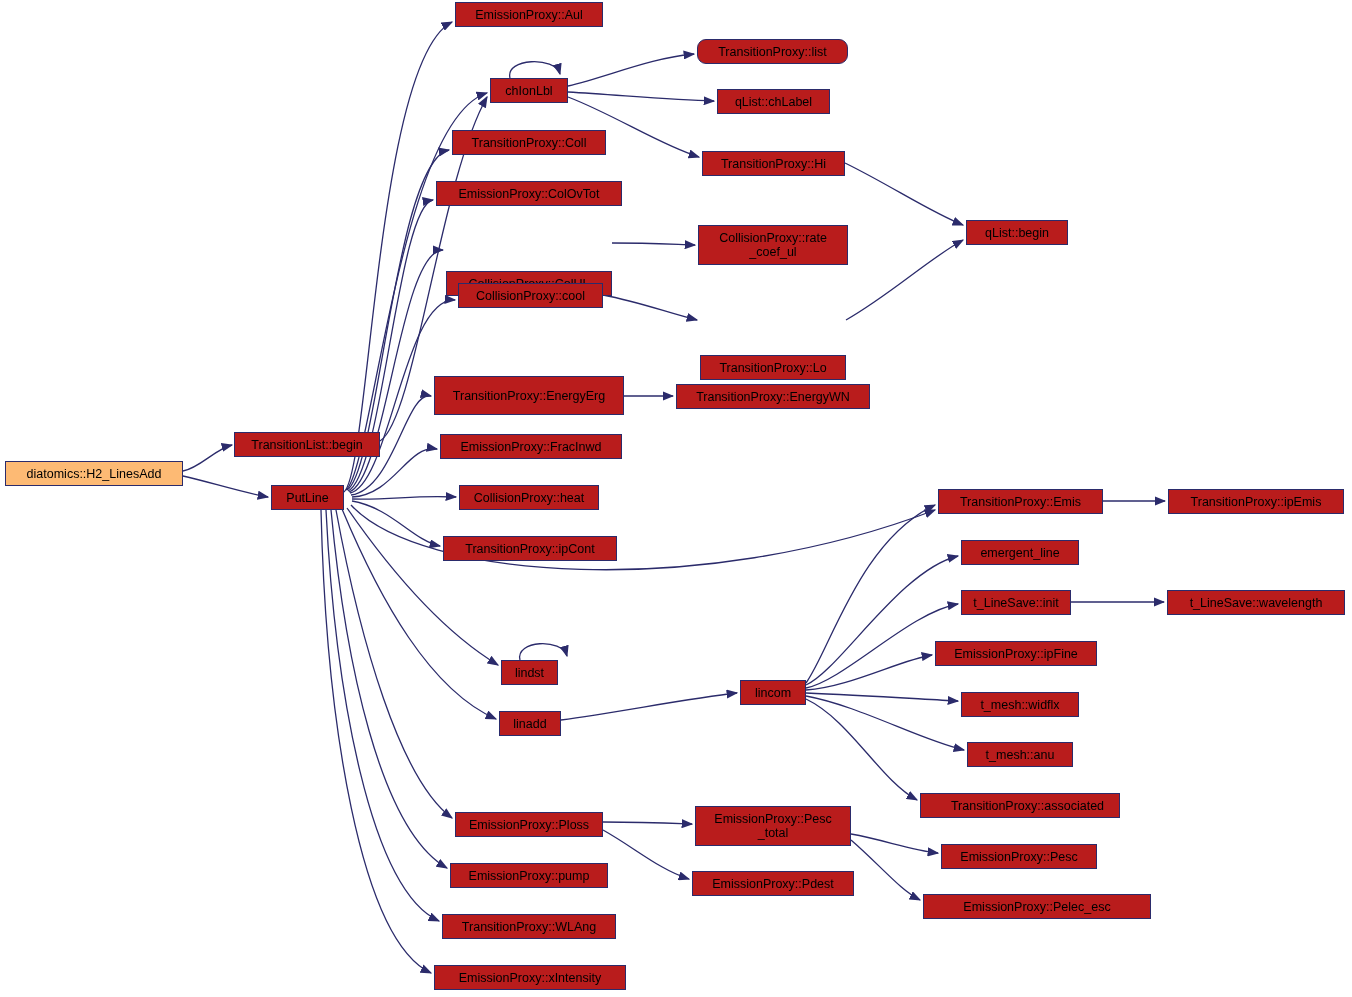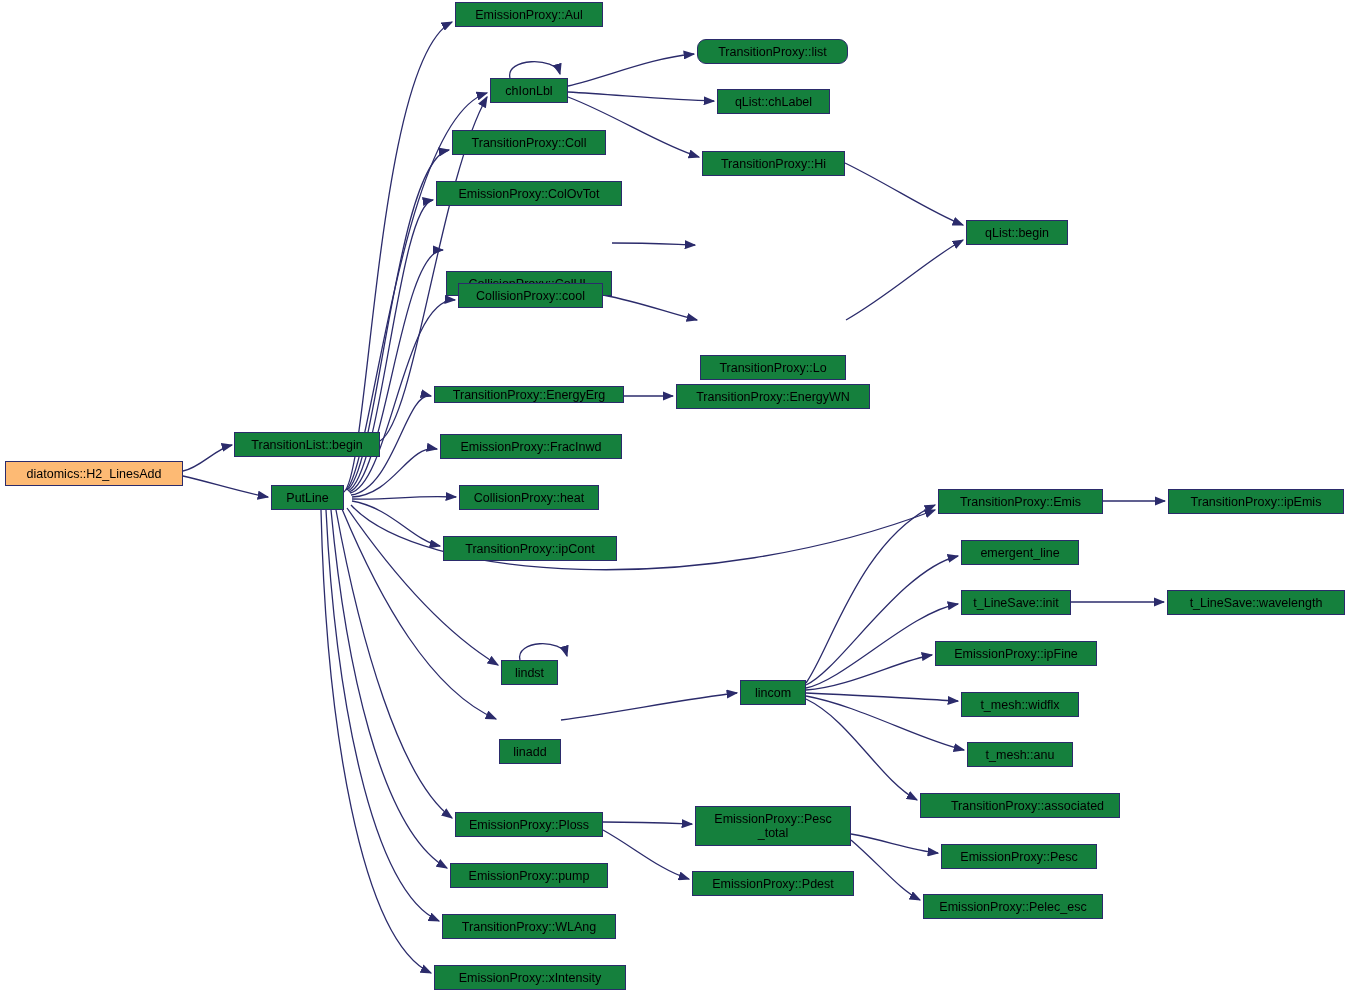--- a/index.html
+++ b/index.html
@@ -20,21 +20,21 @@
     left: 0;
     top: 0;
     width: 1352px;
     height: 997px;
     pointer-events: none;
   }
   .node {
     position: absolute;
     box-sizing: border-box;
     border: 1px solid #2b2b6b;
-    background: #15803d;
+    background: #b91c1c;
     color: #000000;
     font-size: 12.5px;
     line-height: 1.12;
     display: flex;
     align-items: center;
     justify-content: center;
     text-align: center;
     white-space: pre-line;
     padding: 0 4px;
   }
@@ -132,42 +132,44 @@
   <div class="node" style="left:234px; top:432px; width:146px; height:25px;">TransitionList::begin</div>
   <div class="node" style="left:271px; top:485px; width:73px; height:25px;">PutLine</div>
   <div class="node" style="left:455px; top:2px; width:148px; height:25px;">EmissionProxy::Aul</div>
   <div class="node" style="left:490px; top:78px; width:78px; height:25px;">chIonLbl</div>
   <div class="node" style="left:697px; top:39px; width:151px; height:25px;border-radius:9px;">TransitionProxy::list</div>
   <div class="node" style="left:717px; top:89px; width:113px; height:25px;">qList::chLabel</div>
   <div class="node" style="left:702px; top:151px; width:143px; height:25px;">TransitionProxy::Hi</div>
   <div class="node" style="left:452px; top:130px; width:154px; height:25px;">TransitionProxy::Coll</div>
   <div class="node" style="left:436px; top:181px; width:186px; height:25px;">EmissionProxy::ColOvTot</div>
   <div class="node" style="left:446px; top:231px; width:166px; height:25px;margin-top:40px;">CollisionProxy::ColUL</div>
+  <div class="node" style="left:698px; top:225px; width:150px; height:40px;">CollisionProxy::rate
+_coef_ul</div>
   <div class="node" style="left:458px; top:283px; width:145px; height:25px;">CollisionProxy::cool</div>
   <div class="node" style="left:700px; top:312px; width:146px; height:25px;margin-top:43px;">TransitionProxy::Lo</div>
   <div class="node" style="left:966px; top:220px; width:102px; height:25px;">qList::begin</div>
-  <div class="node" style="left:434px; top:386px; width:190px; height:17px;">TransitionProxy::EnergyErg</div>
+  <div class="node" style="left:434px; top:376px; width:190px; height:39px;">TransitionProxy::EnergyErg</div>
   <div class="node" style="left:676px; top:384px; width:194px; height:25px;">TransitionProxy::EnergyWN</div>
   <div class="node" style="left:440px; top:434px; width:182px; height:25px;">EmissionProxy::FracInwd</div>
   <div class="node" style="left:459px; top:485px; width:140px; height:25px;">CollisionProxy::heat</div>
   <div class="node" style="left:443px; top:536px; width:174px; height:25px;">TransitionProxy::ipCont</div>
   <div class="node" style="left:501px; top:660px; width:57px; height:25px;">lindst</div>
-  <div class="node" style="left:499px; top:711px; width:62px; height:25px;margin-top:28px;">linadd</div>
+  <div class="node" style="left:499px; top:711px; width:62px; height:25px;">linadd</div>
   <div class="node" style="left:740px; top:680px; width:66px; height:25px;">lincom</div>
   <div class="node" style="left:938px; top:489px; width:165px; height:25px;">TransitionProxy::Emis</div>
   <div class="node" style="left:1168px; top:489px; width:176px; height:25px;">TransitionProxy::ipEmis</div>
   <div class="node" style="left:961px; top:540px; width:118px; height:25px;">emergent_line</div>
   <div class="node" style="left:961px; top:590px; width:110px; height:25px;">t_LineSave::init</div>
   <div class="node" style="left:1167px; top:590px; width:178px; height:25px;">t_LineSave::wavelength</div>
   <div class="node" style="left:935px; top:641px; width:162px; height:25px;">EmissionProxy::ipFine</div>
   <div class="node" style="left:961px; top:692px; width:118px; height:25px;">t_mesh::widflx</div>
   <div class="node" style="left:967px; top:742px; width:106px; height:25px;">t_mesh::anu</div>
   <div class="node" style="left:920px; top:793px; width:200px; height:25px;padding-left:19px;">TransitionProxy::associated</div>
   <div class="node" style="left:455px; top:812px; width:148px; height:25px;">EmissionProxy::Ploss</div>
   <div class="node" style="left:695px; top:806px; width:156px; height:40px;">EmissionProxy::Pesc
 _total</div>
   <div class="node" style="left:692px; top:871px; width:162px; height:25px;">EmissionProxy::Pdest</div>
   <div class="node" style="left:941px; top:844px; width:156px; height:25px;">EmissionProxy::Pesc</div>
-  <div class="node" style="left:923px; top:894px; width:180px; height:25px;text-align:center;">EmissionProxy::Pelec_esc</div>
+  <div class="node" style="left:923px; top:894px; width:228px; height:25px;text-align:center;">EmissionProxy::Pelec_esc</div>
   <div class="node" style="left:450px; top:863px; width:158px; height:25px;">EmissionProxy::pump</div>
   <div class="node" style="left:442px; top:914px; width:174px; height:25px;">TransitionProxy::WLAng</div>
   <div class="node" style="left:434px; top:965px; width:192px; height:25px;">EmissionProxy::xIntensity</div>
 </div>
 
 </body></html>

